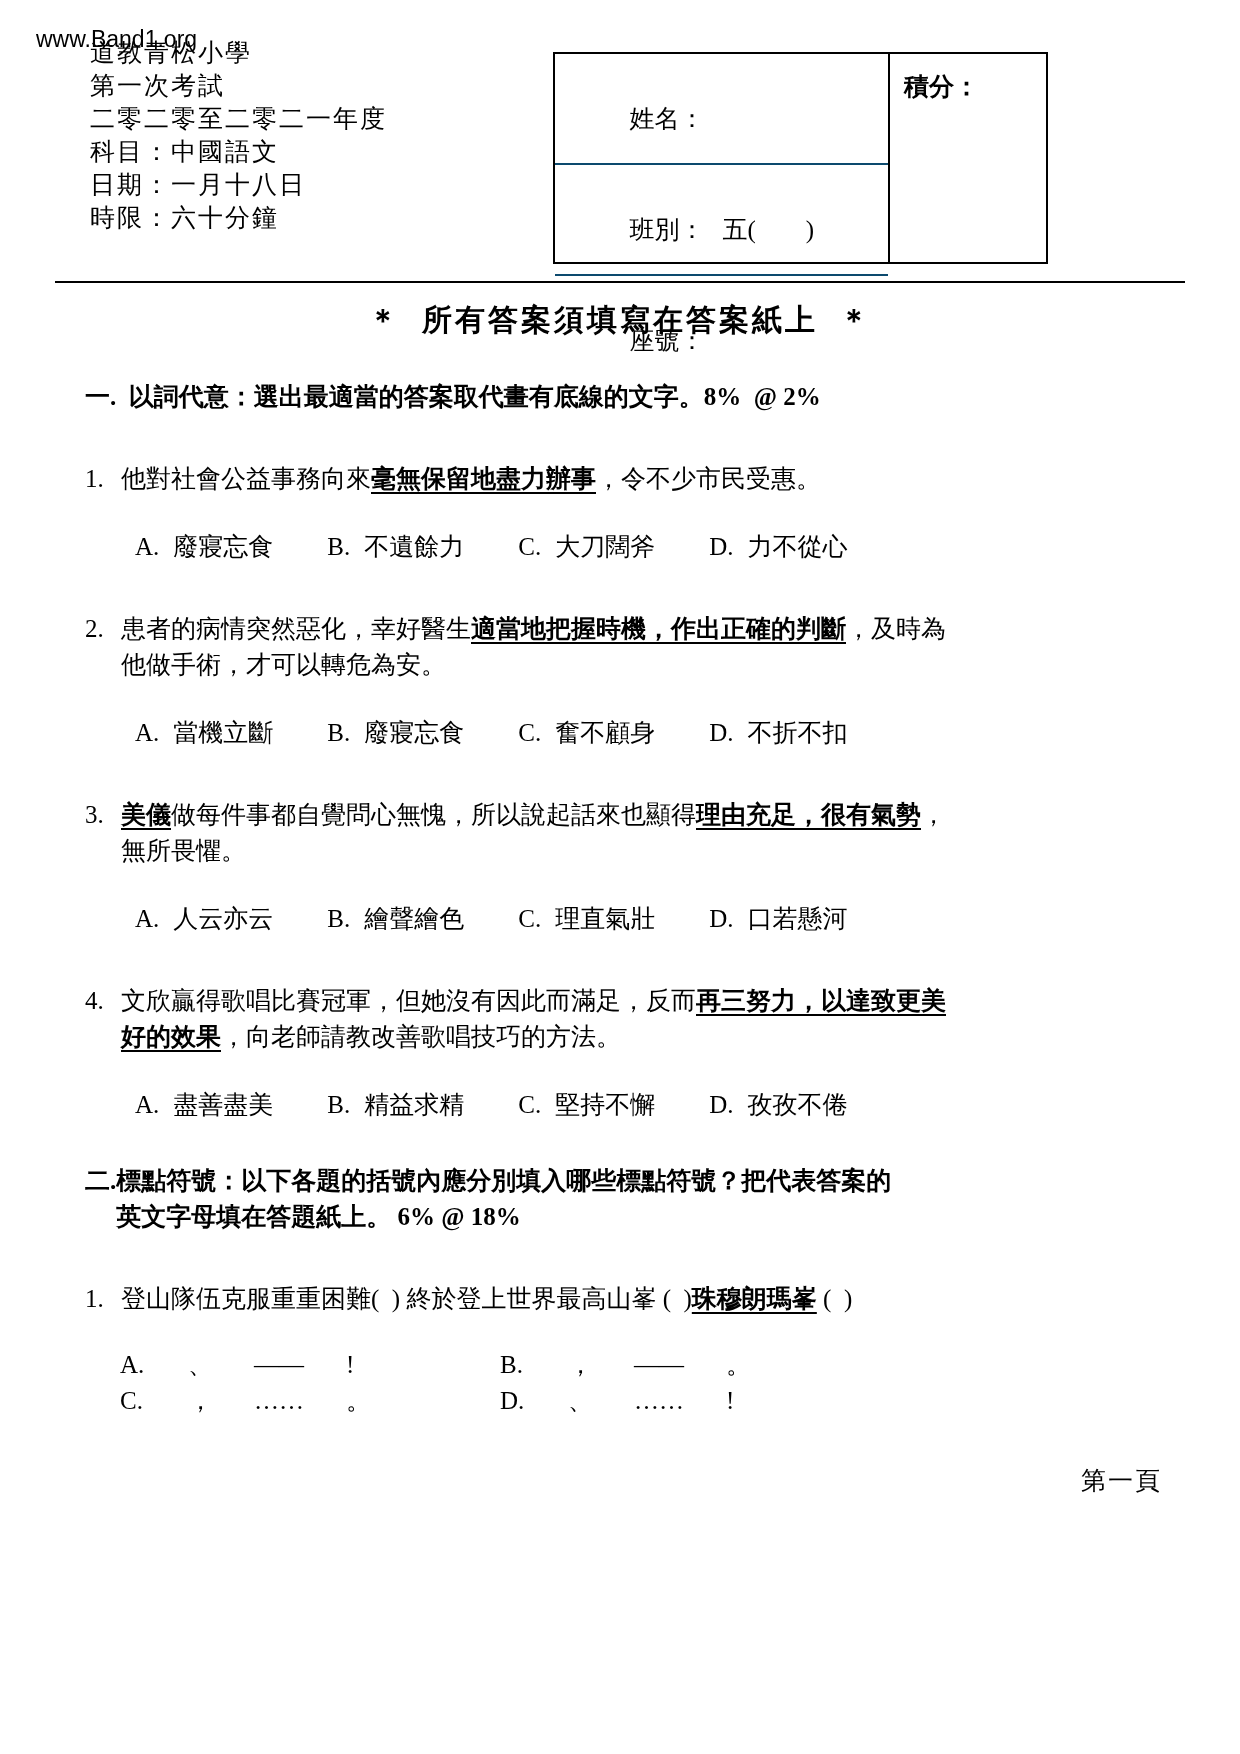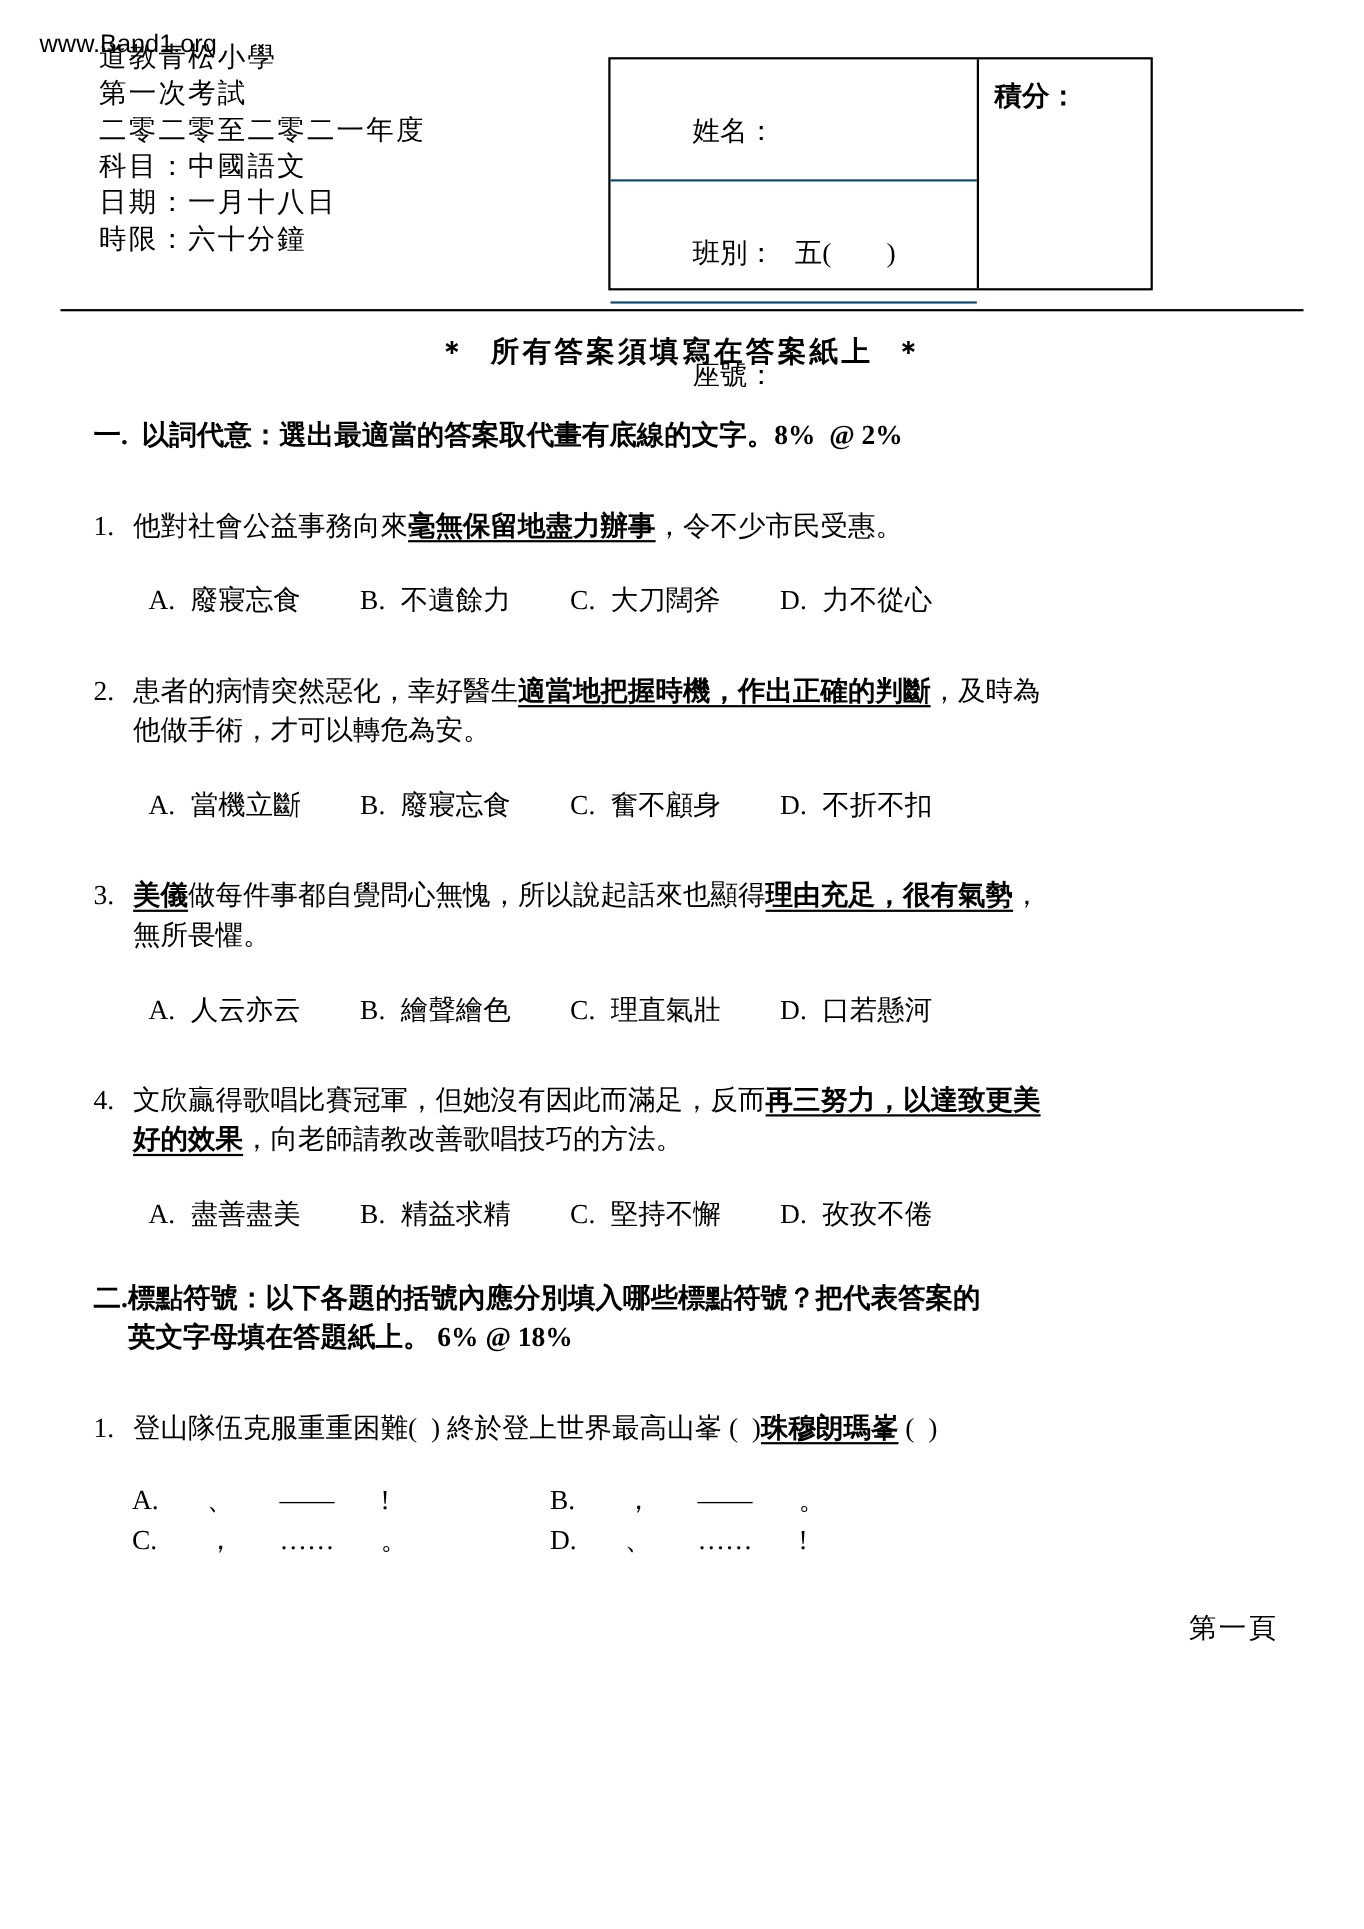--- a/index.html
+++ b/index.html
@@ -27,21 +27,21 @@
     border:2px solid #000; display:flex;
   }
   .it-left { width:335px; border-right:2px solid #000; display:flex; flex-direction:column; }
   .it-cell { flex:1 1 0; border-bottom:2px solid #0c4a6e; padding:20px 12px 0; white-space:pre-wrap; }
   .it-cell:last-child { border-bottom:none; }
   .it-right { flex:1 1 0; padding:16px 14px 0;font-weight:bold; }
   .class-value { margin-left:18px; white-space:pre-wrap; }
   .rule { border:none; border-top:2px solid #000; margin:15px 55px 0; }
   .notice {
     text-align:center; font-weight:bold; letter-spacing:3px;
-    font-size:26px; margin-top:18px; line-height:38px; white-space:pre-wrap;
+    font-size:30px; margin-top:18px; line-height:38px; white-space:pre-wrap;
   }
   .content { margin:0 78px 0 85px; }
   .sec-head { display:flex; font-weight:bold; margin-top:40px; line-height:36px; }
   .sec-num { white-space:pre; }
   .sec-text { flex:1; white-space:pre-wrap; }
   .question { display:flex; margin-top:46px; line-height:36px; }
   .q-num { flex:0 0 36px; white-space:pre; }
   .q-text { flex:1; white-space:pre-wrap; }
   .u { text-decoration:underline; text-underline-offset:5px; text-decoration-thickness:1.5px;font-weight:bold; }
   .opts { display:flex; gap:54px; margin:32px 0 0 50px; line-height:36px; }

